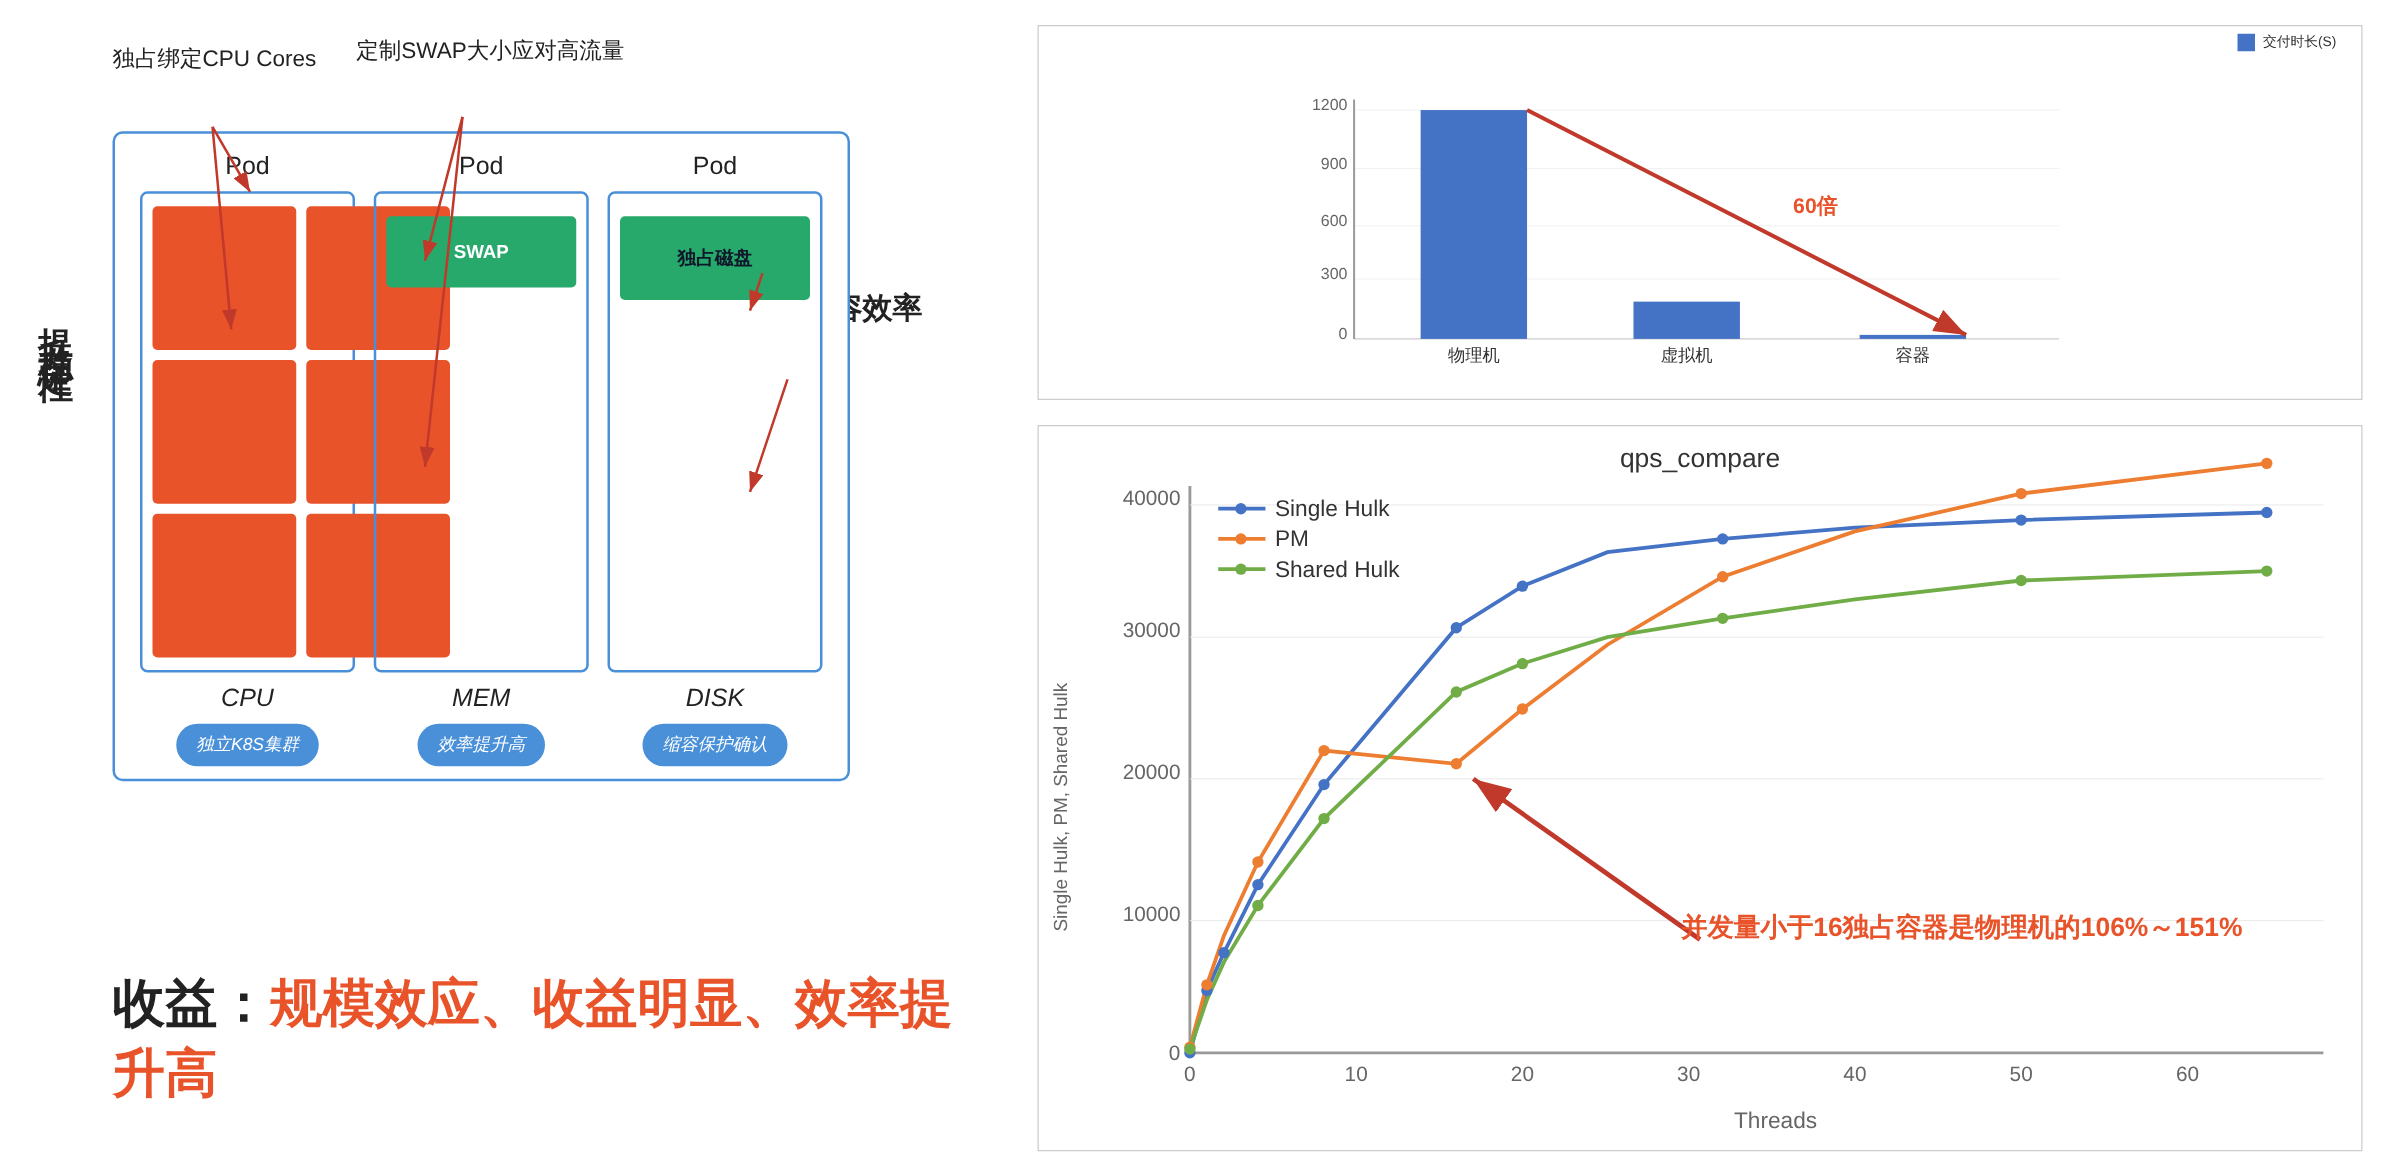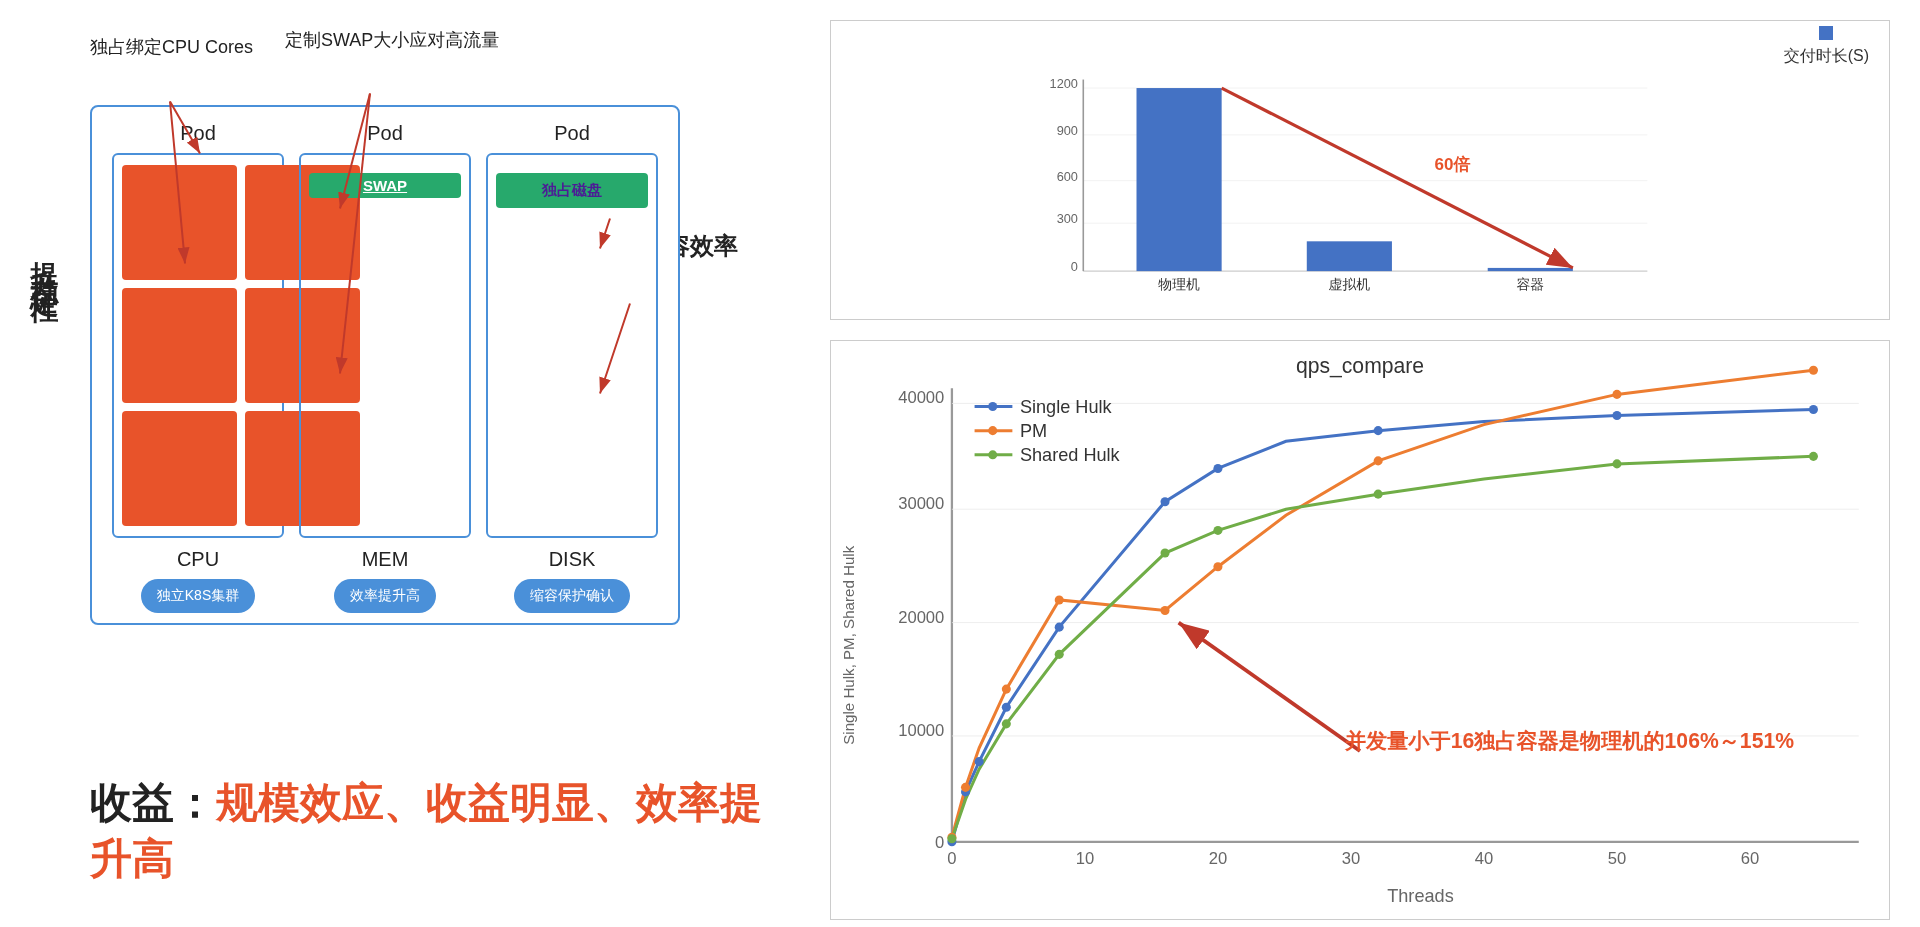--- a/index.html
+++ b/index.html
@@ -104,47 +104,46 @@
       flex-direction: column;
       gap: 12px;
       padding: 8px 0;
     }
     .mem-green-box {
       background: #27a96c;
       color: #fff;
       font-size: 15px;
       text-align: center;
       border-radius: 4px;
-      padding: 4px 4px;
+      padding: 20px 4px;
       font-weight: bold;
-      text-decoration: underline;
     }
     .mem-green-box.tall {
       flex: 1.5;
       display: flex;
       align-items: center;
       justify-content: center;
       line-height: 1.4;
     }
     
     .disk-inner {
       width: 100%;
       flex: 1;
       display: flex;
       flex-direction: column;
       gap: 12px;
       padding: 8px 0;
     }
     .disk-green-box {
       background: #27a96c;
-      color: #4c1d95;
+      color: #0f172a;
       font-size: 15px;
       text-align: center;
       border-radius: 4px;
-      padding: 8px 4px;
+      padding: 24px 4px;
       font-weight: bold;
     }
     .disk-green-box.tall {
       flex: 1.5;
       display: flex;
       align-items: center;
       justify-content: center;
       line-height: 1.4;
     }
     
@@ -152,20 +151,21 @@
       display: flex;
       gap: 15px;
       margin-top: 10px;
     }
     .bottom-col {
       flex: 1;
       display: flex;
       flex-direction: column;
       align-items: center;
       gap: 8px;
+      font-style: italic;
     }
     .resource-label {
       font-size: 20px;
       color: #222;
     }
     .blue-pill {
       background: #4a90d9;
       color: #fff;
       border-radius: 20px;
       padding: 8px 16px;
@@ -242,23 +242,22 @@
       position: relative;
       background: #fff;
     }
     .bar-legend {
       position: absolute;
       top: 5px;
       right: 20px;
       display: flex;
       align-items: center;
       gap: 6px;
-      font-size: 16px;
+      font-size: 11px;
       color: #333;
-      flex-direction: column;
     }
     .legend-square {
       width: 14px;
       height: 14px;
       display: inline-block;
     }
   </style>
 </head>
 <body>
 

